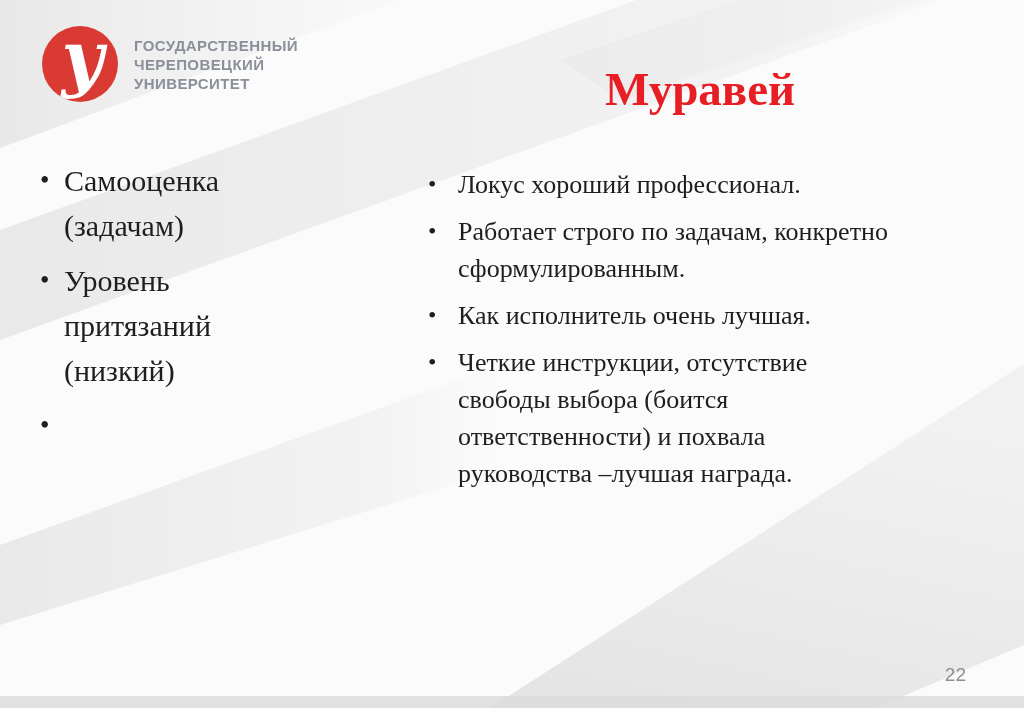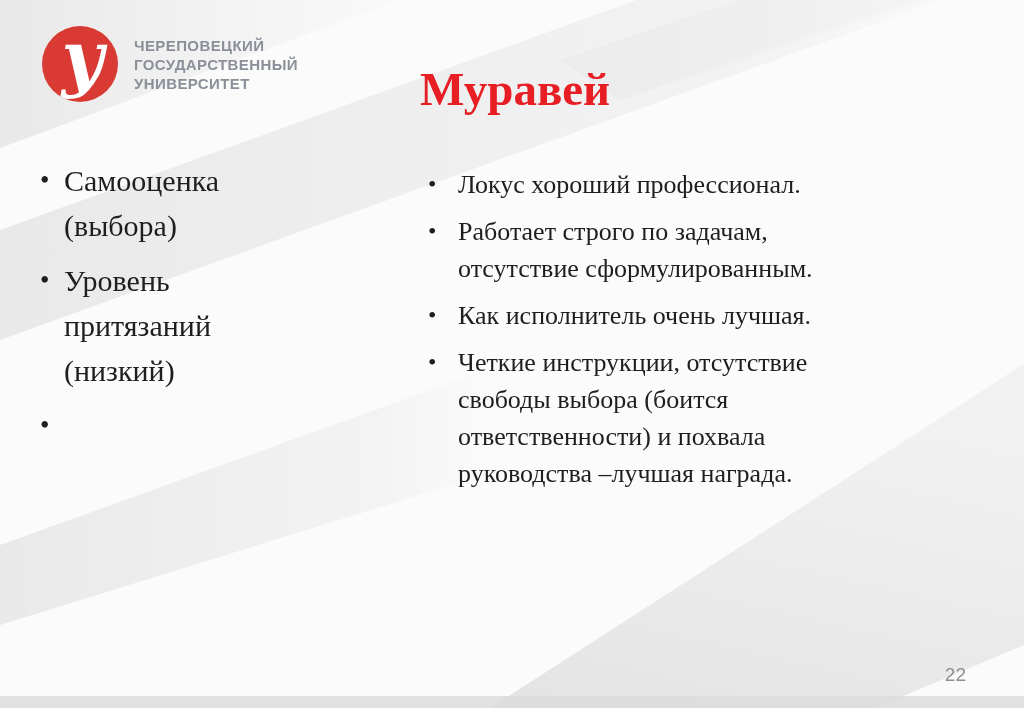--- a/index.html
+++ b/index.html
@@ -24,20 +24,21 @@
     font-weight: 700;
     font-size: 15px;
     line-height: 19px;
     letter-spacing: 0.4px;
     color: var(--org-gray, #8a8f99);
     text-transform: uppercase;
   }
   .title {
     position: absolute; left: 420px; top: 62px; width: 560px;
     margin: 0;
+    text-align: center;
     font-family: "Liberation Serif", serif;
     font-weight: 700;
     font-size: 47px;
     color: var(--title-red, #e81e25);
   }
 
   .content { position: absolute; inset: 0; z-index: 2; }
   ul.bullets { list-style: none; margin: 0; padding: 0; position: absolute; }
   ul.bullets li { position: relative; color: var(--text-dark, #1e1e1e); }
   ul.bullets li .marker { position: absolute; left: 10px; top: 0; }
@@ -101,36 +102,36 @@
           <clipPath id="logoClip">
               <circle cx="38" cy="38" r="38"></circle>
             </clipPath>
         </defs>
         <circle cx="38" cy="38" r="38" fill="var(--logo-red, #d93a33)"></circle>
         <g clip-path="url(#logoClip)">
           <text x="41" y="57" text-anchor="middle" font-family="DejaVu Serif, Liberation Serif, serif" font-style="italic" font-weight="700" font-size="72" fill="#ffffff">у</text>
         </g>
       </svg>
       <div class="org-name">
+        <div>ГОСУДАРСТВЕННЫЙ</div>
         <div>ЧЕРЕПОВЕЦКИЙ</div>
-        <div>ГОСУДАРСТВЕННЫЙ</div>
         <div>УНИВЕРСИТЕТ</div>
       </div>
     </div>
 
     <h1 class="title">Муравей</h1>
   </div>
 
   <div class="content">
 
     <ul class="bullets left-col">
 
         <li class="bullet-item">
           <span class="marker">•</span>
-          <span class="txt">Самооценка (выбора)</span>
+          <span class="txt">Самооценка (задачам)</span>
         </li>
 
         <li class="bullet-item">
           <span class="marker">•</span>
           <span class="txt">Уровень притязаний (низкий)</span>
         </li>
 
         <li class="bullet-item">
           <span class="marker">•</span>
         </li>
@@ -138,21 +139,21 @@
 
     <ul class="bullets right-col">
 
         <li class="bullet-item">
           <span class="marker">•</span>
           <span class="txt">Локус хороший профессионал.</span>
         </li>
 
         <li class="bullet-item">
           <span class="marker">•</span>
-          <span class="txt">Работает строго по задачам, отсутствие сформулированным.</span>
+          <span class="txt">Работает строго по задачам, конкретно сформулированным.</span>
         </li>
 
         <li class="bullet-item">
           <span class="marker">•</span>
           <span class="txt">Как исполнитель очень лучшая.</span>
         </li>
 
         <li class="bullet-item">
           <span class="marker">•</span>
           <span class="txt">Четкие инструкции, отсутствие свободы выбора (боится ответственности) и похвала руководства –лучшая награда.</span>

